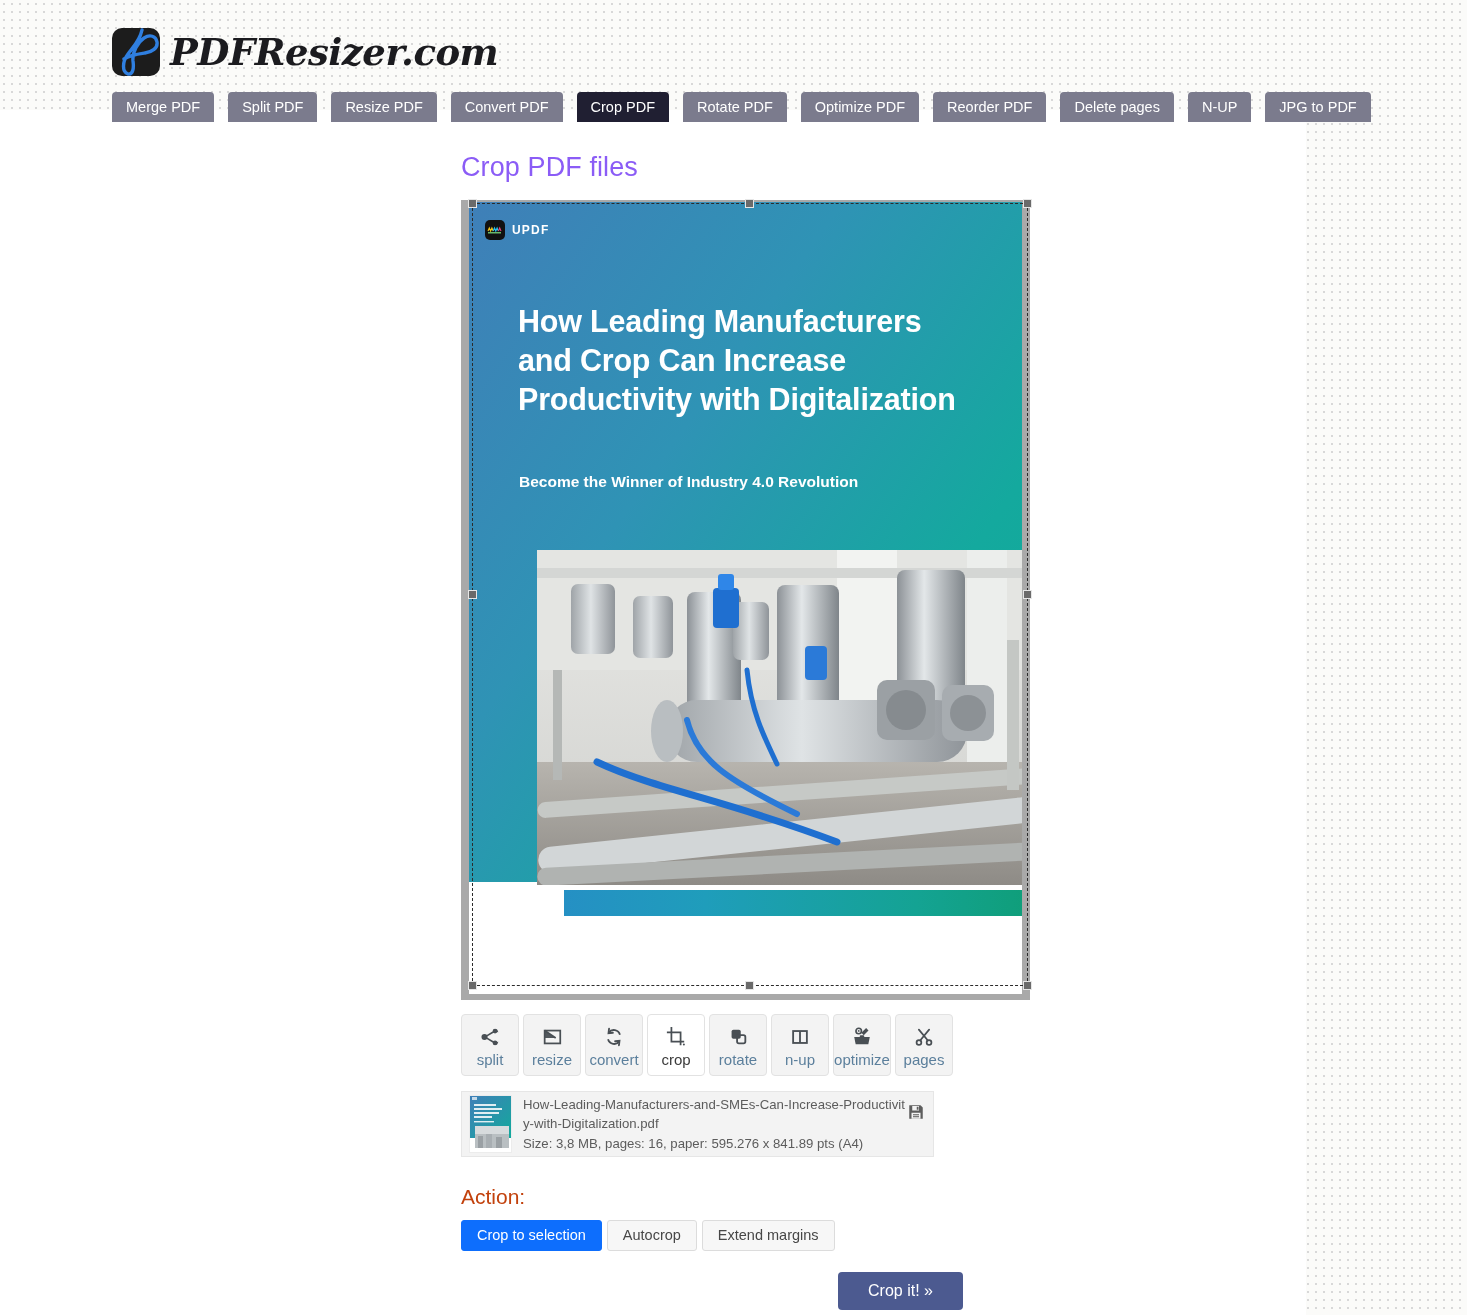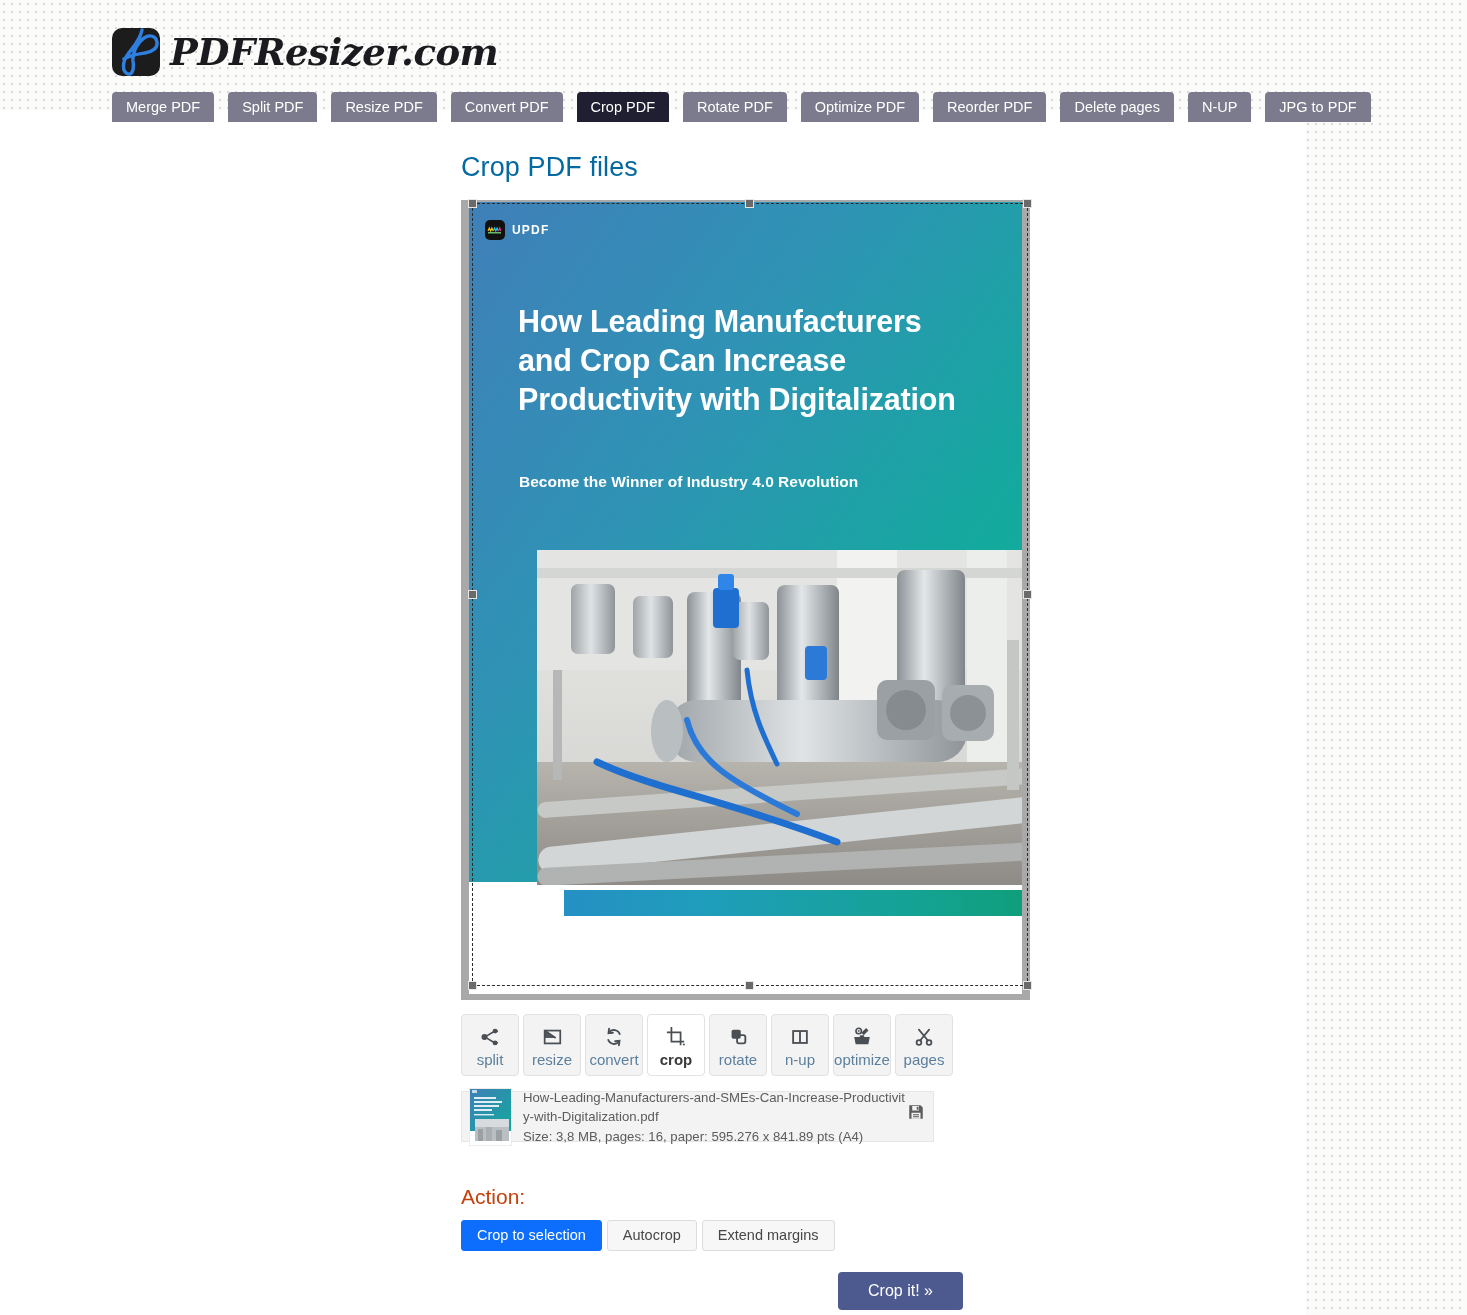--- a/index.html
+++ b/index.html
@@ -94,21 +94,21 @@
     background: #201f32;
     color: #ffffff;
   }
 
   
   .page-title {
     position: absolute;
     left: 461px;
     top: 152px;
     font-size: 27px;
-    color: #0369a1;
+    color: #8b5cf6;
     font-weight: normal;
     letter-spacing: 0.1px;
   }
 
   
   .crop-viewer {
     position: absolute;
     left: 461px;
     top: 200px;
     width: 569px;
@@ -255,29 +255,29 @@
     display: flex;
     align-items: center;
     justify-content: center;
     color: #494f54;
   }
   .tool-btn .tlabel {
     font-size: 15px;
     color: #5b7f9c;
     line-height: 15px;
   }
-  .tool-btn.active .tlabel { color: #3b3b3b; font-weight: bold; }
+  .tool-btn.active .tlabel { color: #3b3b3b; }
 
   
   .file-panel {
     position: absolute;
     left: 461px;
     top: 1091px;
     width: 473px;
-    height: 51px;
+    height: 66px;
     background: #f3f3f3;
     border: 1px solid #e6e6e6;
     box-sizing: border-box;
     display: flex;
     align-items: center;
     padding: 0 8px 0 7px;
   }
   .file-thumb {
     width: 43px;
     height: 58px;

